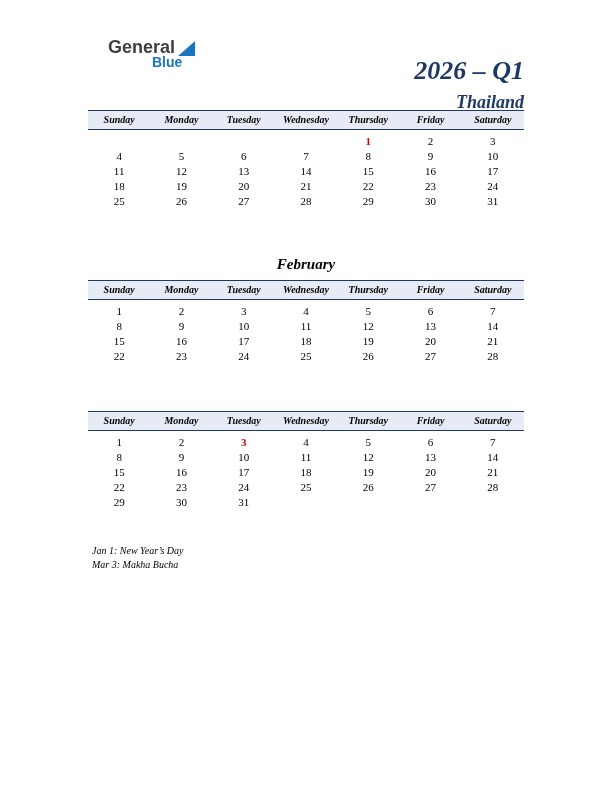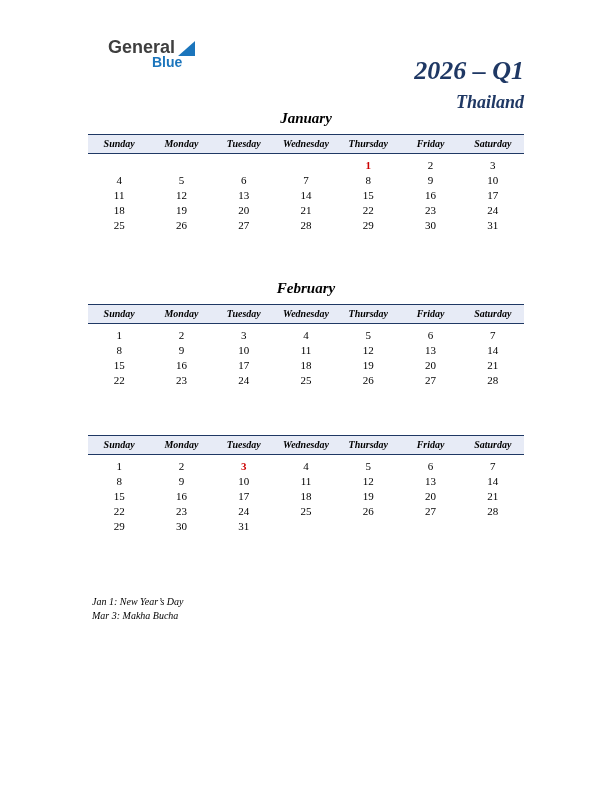--- a/index.html
+++ b/index.html
@@ -94,21 +94,21 @@
     text-align: center;
     font-size: 11px;
     color: #000000;
   }
   .date-cell.red { color: var(--red); font-weight: bold; }
 
   
   .notes {
     position: absolute;
     left: 92px;
-    top: 595px;
+    top: 544px;
     font-size: 10px;
     font-style: italic;
     color: #000000;
   }
   .note { line-height: 1.35; }
 </style>
 </head>
 <body>
 
 <div class="page">
@@ -124,21 +124,20 @@
   </div>
 
   <div class="title-block">
     <div class="page-title">2026 – Q1</div>
     <div class="page-subtitle">Thailand</div>
   </div>
 
   <div class="content">
 
     <section class="month">
-      <h2 class="month-title">January</h2>
       <div class="day-row">
           <div class="day-name">Sunday</div>
           <div class="day-name">Monday</div>
           <div class="day-name">Tuesday</div>
           <div class="day-name">Wednesday</div>
           <div class="day-name">Thursday</div>
           <div class="day-name">Friday</div>
           <div class="day-name">Saturday</div>
         </div>
       <div class="weeks">

